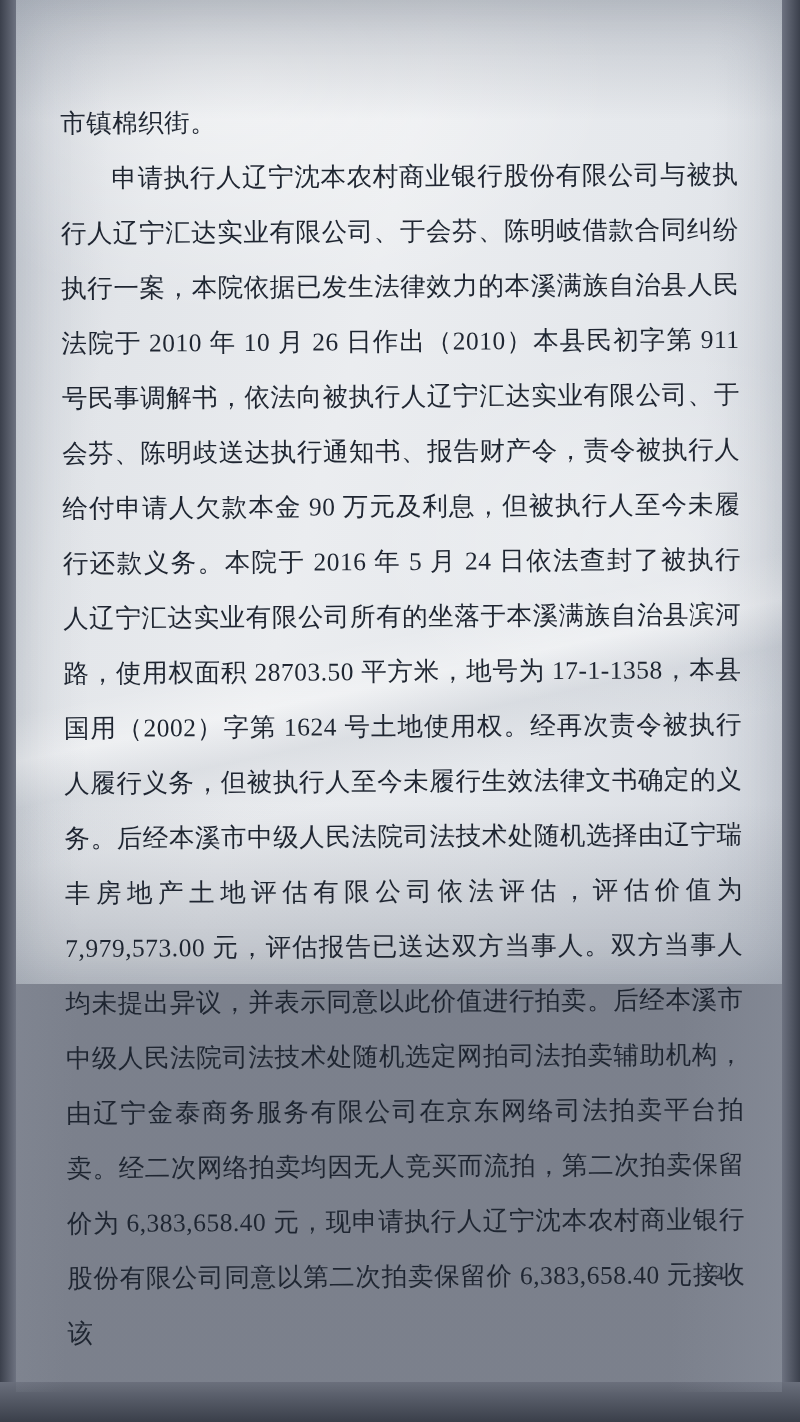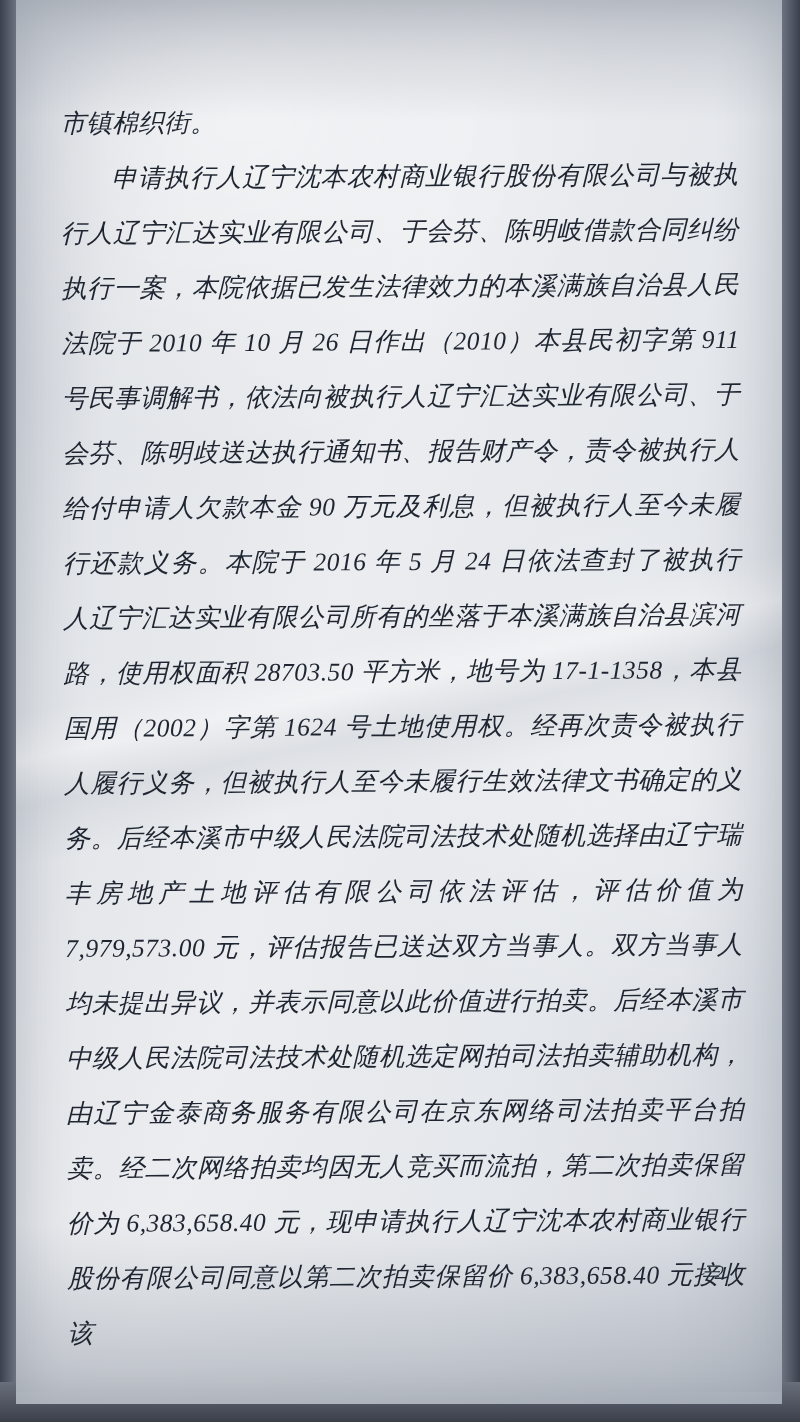--- a/index.html
+++ b/index.html
@@ -26,27 +26,26 @@
               background: linear-gradient(270deg, #3b404c 0%, #6d7280 100%); }
   #bg-bottom{ left: 0; bottom: 0; width: 800px; height: 40px;
               background: linear-gradient(0deg, #3a3f4a 0%, #6a6f7c 100%); }
 
   
   #sheet {
     position: absolute;
     left: 16px;
     top: 0;
     width: 766px;
-    height: 1404px;
+    height: 984px;
     background:
       radial-gradient(ellipse 80% 40% at 30% 8%, rgba(255,255,255,0.55), rgba(255,255,255,0) 60%),
       radial-gradient(ellipse 60% 30% at 85% 55%, rgba(255,255,255,0.35), rgba(255,255,255,0) 65%),
       linear-gradient(105deg, #cfd3da 0%, #e3e6ea 18%, #eceef1 42%, #e6e9ed 68%, #d6dae1 100%);
     box-shadow: inset 0 0 50px rgba(120,128,140,0.35);
-    font-style: italic;
   }
   
   .crease {
     position: absolute;
     pointer-events: none;
   }
   #crease-diag {
     left: 0; top: 0; width: 766px; height: 1392px;
     background:
       linear-gradient(168deg, rgba(255,255,255,0) 0%, rgba(255,255,255,0) 46%,

